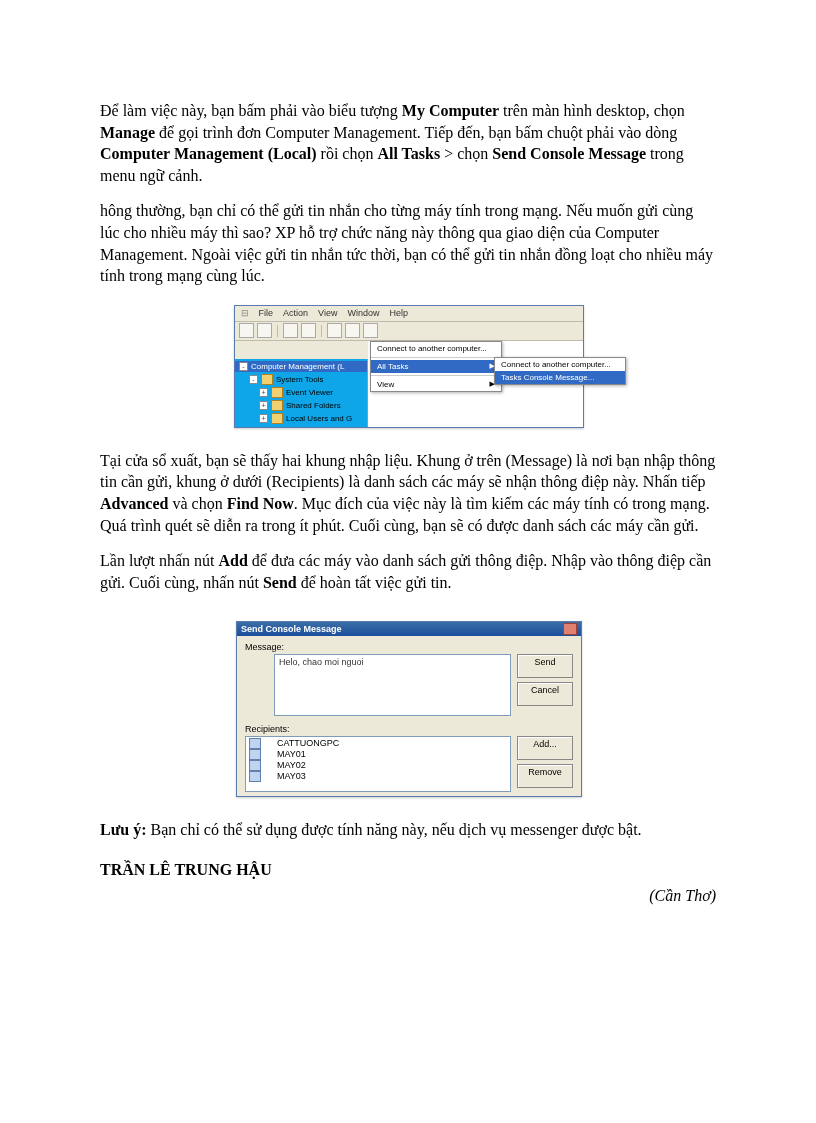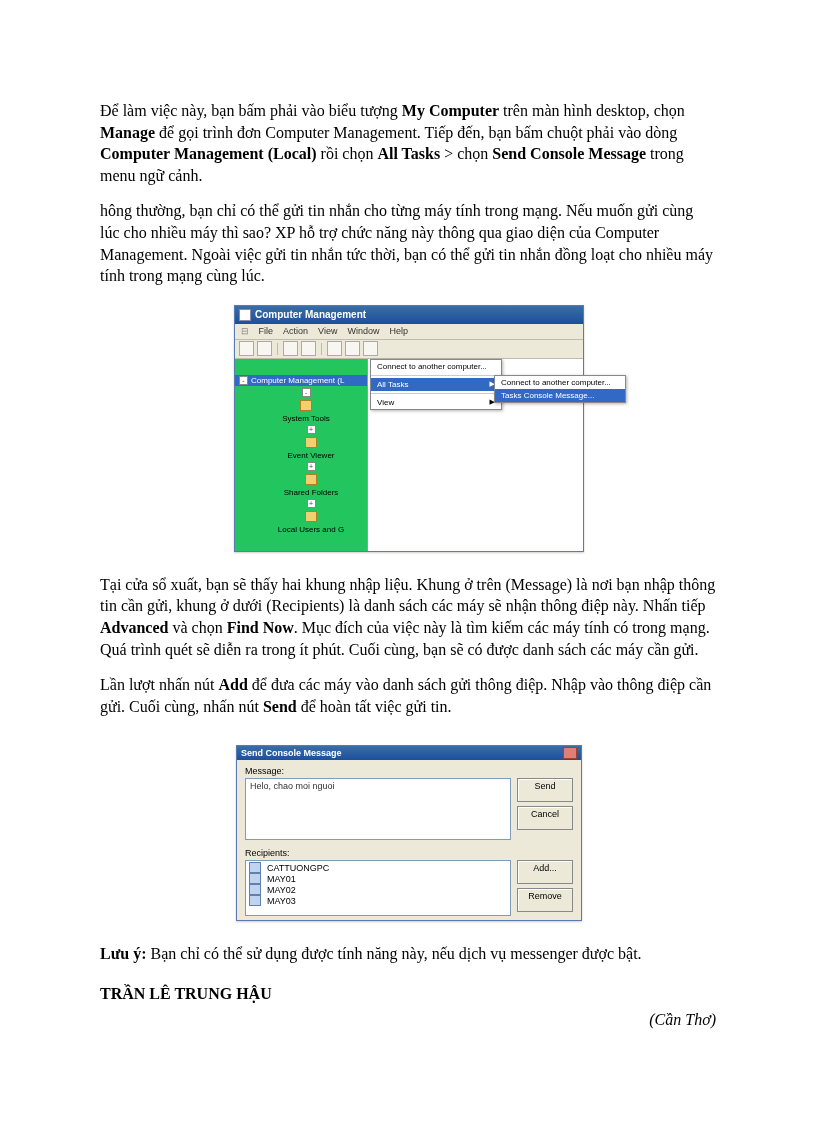--- a/index.html
+++ b/index.html
@@ -25,67 +25,63 @@
   
   .cm-window { width: 348px; border: 1px solid #5a7bb0; background: #ece9d8; font-family: Tahoma, Arial, sans-serif; font-size: 9px; box-shadow: 0 1px 2px rgba(0,0,0,.2); }
   .cm-title { height: 18px; background: linear-gradient(#3a6ea5,#1c4f9c); color: #fff; display: flex; align-items: center; padding: 0 4px; gap: 4px; font-size: 10px; font-weight: bold; }
   .cm-icon-sq { width: 10px; height: 10px; background: #fff; border: 1px solid #88a; }
   .cm-menubar { height: 15px; background: #ece9d8; border-bottom: 1px solid #c0bcac; display: flex; align-items: center; gap: 10px; padding: 0 6px; color: #333; }
   .cm-menubar span:first-child { color: #888; }
   .cm-toolbar { height: 18px; background: #ece9d8; border-bottom: 1px solid #c0bcac; display: flex; align-items: center; gap: 3px; padding: 0 4px; }
   .tb-sep { width: 1px; height: 12px; background: #bbb; margin: 0 2px; }
   .tb-ic { width: 13px; height: 13px; background: #f7f6f0; border: 1px solid #aaa; }
   .cm-body { display: flex; }
-  .cm-tree { width: 132px; background: #22c55e; border-right: 1px solid #999; padding: 16px 0; position: relative; }
+  .cm-tree { width: 132px; background: #0ea5e9; border-right: 1px solid #999; padding: 2px 0; position: relative; margin-top: 18px; }
   .tree-hl { background: #316ac5; color: #fff; padding: 1px 4px; display: flex; align-items: center; gap: 3px; margin-bottom: 1px; font-size: 8px; white-space: nowrap; overflow: hidden; }
-  .tree-item { padding: 1px 4px 1px 14px; display: flex; align-items: center; gap: 3px; font-size: 8px; white-space: nowrap; overflow: hidden; flex-direction: column; }
+  .tree-item { padding: 1px 4px 1px 14px; display: flex; align-items: center; gap: 3px; font-size: 8px; white-space: nowrap; overflow: hidden; }
   .tree-item.l2 { padding-left: 24px; }
   .plus { width: 7px; height: 7px; border: 1px solid #888; display: inline-flex; align-items:center; justify-content:center; font-size:7px; color:#444; background:#fff; flex-shrink:0; }
   .ticon { width: 10px; height: 9px; background: #f0d070; border: 1px solid #b08020; flex-shrink:0; }
   .cm-right { flex: 1; position: relative; background: #fff; }
   .ctx1 { position: absolute; left: 2px; top: 0; width: 130px; background: #fff; border: 1px solid #888; box-shadow: 1px 1px 3px rgba(0,0,0,.3); }
   .ctx-item { padding: 2px 6px; font-size: 8px; display:flex; justify-content:space-between; align-items:center; }
   .ctx-item.sep { border-top: 1px solid #ccc; height:0; padding:0; margin:2px 0; }
   .ctx-item.hl { background: #316ac5; color:#fff; }
   .arr { font-size: 7px; }
   .ctx2 { position: absolute; left: 126px; top: 16px; width: 130px; background: #fff; border: 1px solid #888; box-shadow: 1px 1px 3px rgba(0,0,0,.3); }
 
   
   .sc-window { width: 344px; border: 1px solid #5a7bb0; background: #ece9d8; font-family: Tahoma, Arial, sans-serif; font-size: 9px; box-shadow: 0 1px 2px rgba(0,0,0,.2); }
   .sc-title { height: 14px; background: linear-gradient(#3a6ea5,#1c4f9c); color: #fff; display:flex; align-items:center; justify-content:space-between; padding:0 4px; font-size:9px; font-weight:bold; }
   .sc-close { display:flex; gap:2px; }
   .sc-btnx { width:12px; height:10px; background:#e08070; border:1px solid #a04030; }
   .sc-body { padding: 6px 8px 4px 8px; }
   .sc-label { font-size: 9px; margin-bottom: 2px; display:block; }
   .sc-row { display:flex; gap:6px; align-items:flex-start; }
-  .sc-msgbox { flex:1; height: 56px; background:#fff; border:1px solid #7f9db9; padding:2px 4px; font-size:9px; color:#333; }
+  .sc-msgbox { flex:1; height: 56px; background:#fff; border:1px solid #7f9db9; padding:2px 4px; font-size:9px; color:#333;margin-left:29px; }
   .sc-btn-col { display:flex; flex-direction:column; gap:4px; }
   .sc-btn { width: 54px; height:18px; background:#ece9d8; border:1px solid #888; text-align:center; font-size:9px; padding:2px 0; box-shadow: inset 1px 1px 0 #fff; }
   .sc-rec { margin-top: 8px; }
   .sc-list { flex:1; height: 52px; background:#fff; border:1px solid #7f9db9; padding:1px 2px; overflow:hidden; }
-  .rec-item { display:flex; align-items:center; gap:6px; font-size:9px; padding:0 1px; }
+  .rec-item { display:flex; align-items:flex-start; gap:16px; font-size:9px; padding:0 1px; }
   .pc-ic { width:10px; height:9px; background:#c0d4f0; border:1px solid #6080b0; flex-shrink:0; }
 </style>
 </head>
 <body>
 
 <div class="page">
 
   <p>
     <span>Để làm việc này, bạn bấm phải vào biểu tượng </span><b>My Computer</b><span> trên màn hình desktop, chọn </span><b>Manage</b><span> để gọi trình đơn Computer Management. Tiếp đến, bạn bấm chuột phải vào dòng </span><b>Computer Management (Local)</b><span> rồi chọn </span><b>All Tasks</b><span> &gt; chọn </span><b>Send Console Message</b><span> trong menu ngữ cảnh.</span>
   </p>
 
   <p><span>hông thường, bạn chỉ có thể gửi tin nhắn cho từng máy tính trong mạng. Nếu muốn gửi cùng lúc cho nhiều máy thì sao? XP hỗ trợ chức năng này thông qua giao diện của Computer Management. Ngoài việc gửi tin nhắn tức thời, bạn có thể gửi tin nhắn đồng loạt cho nhiều máy tính trong mạng cùng lúc.</span></p>
 
   <div class="img-wrap1">
     <div class="cm-window">
-      <div class="cm-title">
-        <span class="cm-icon-sq"></span>
-        <span>Computer Management</span>
-      </div>
       <div class="cm-menubar">
         <span>⊟</span>
         <span>File</span>
         <span>Action</span>
         <span>View</span>
         <span>Window</span>
         <span>Help</span>
       </div>
       <div class="cm-toolbar">
         <span class="tb-ic"></span>

